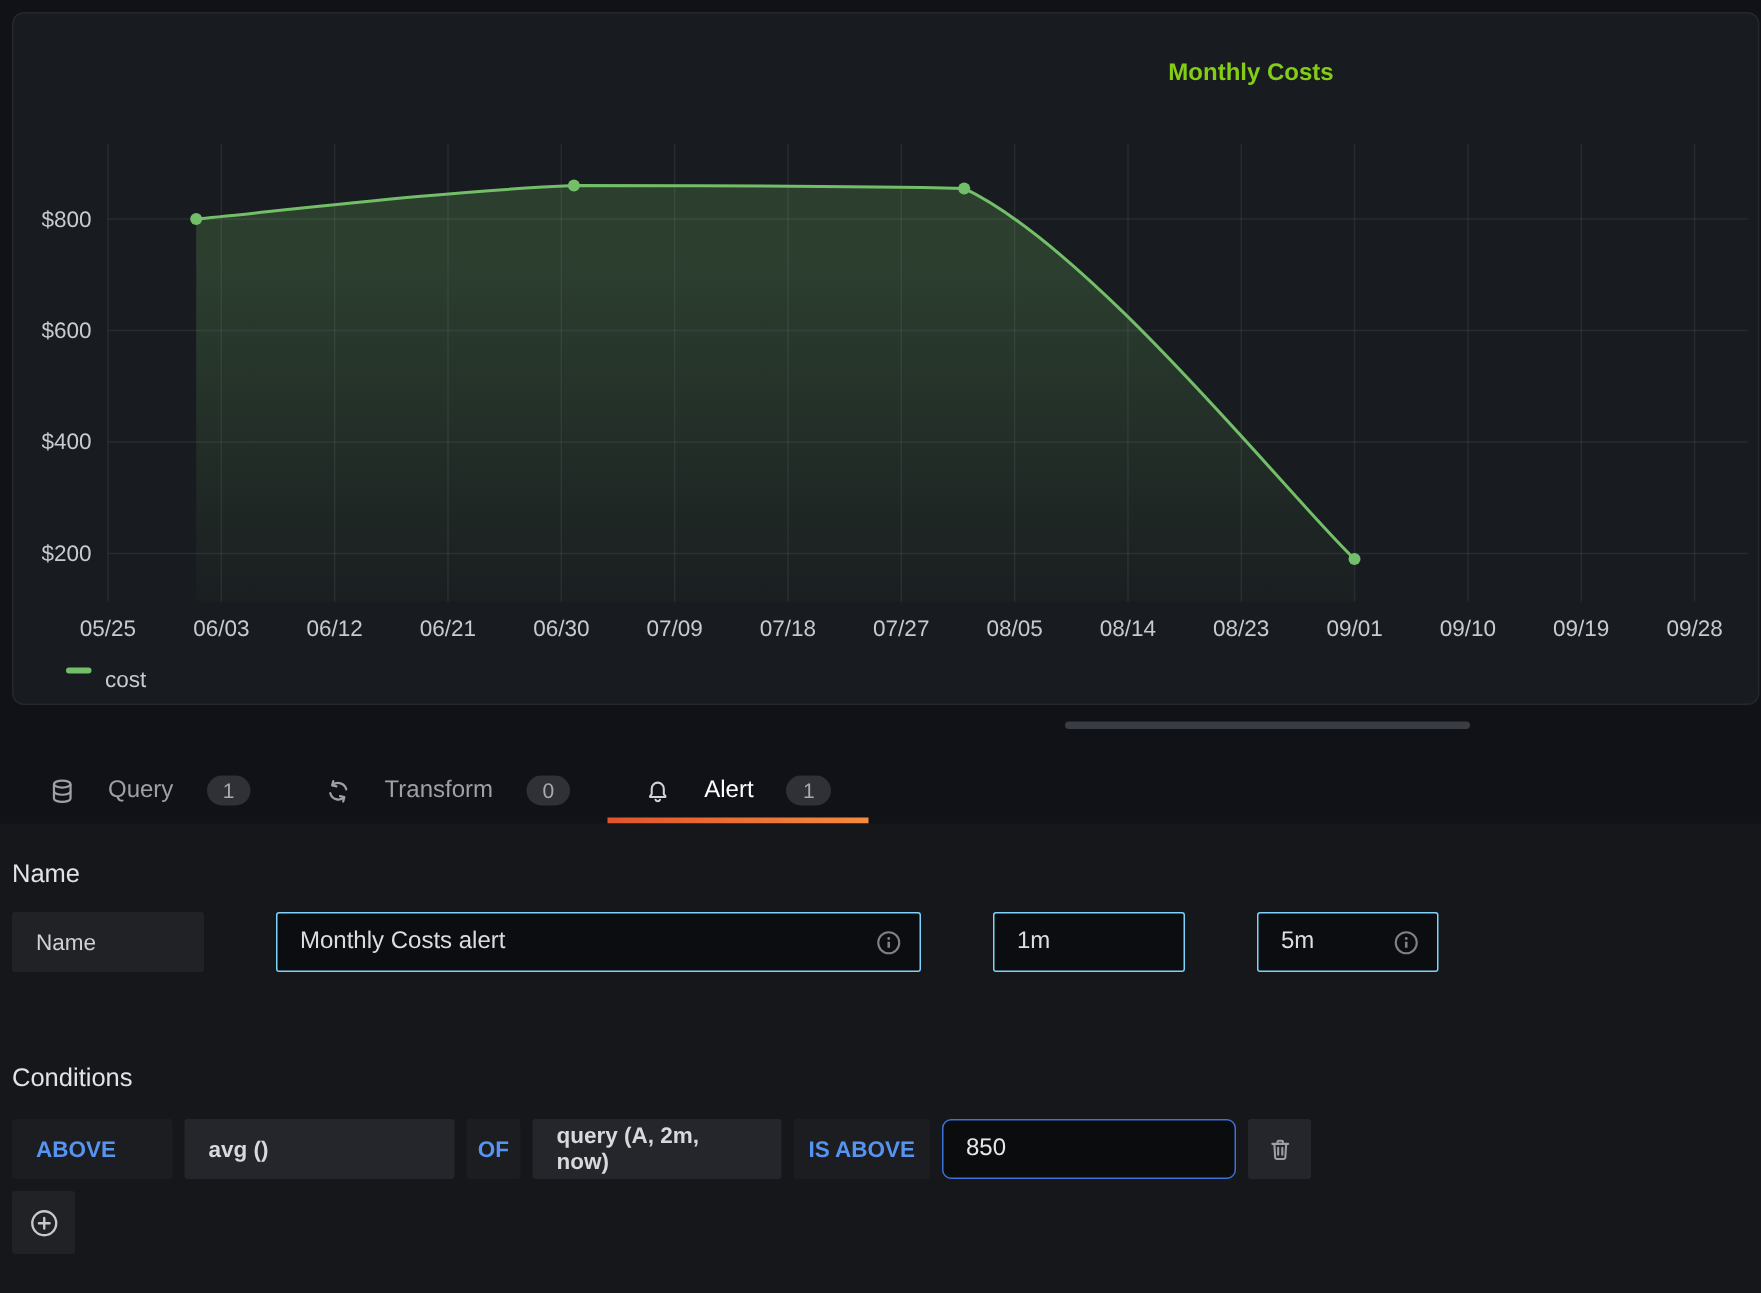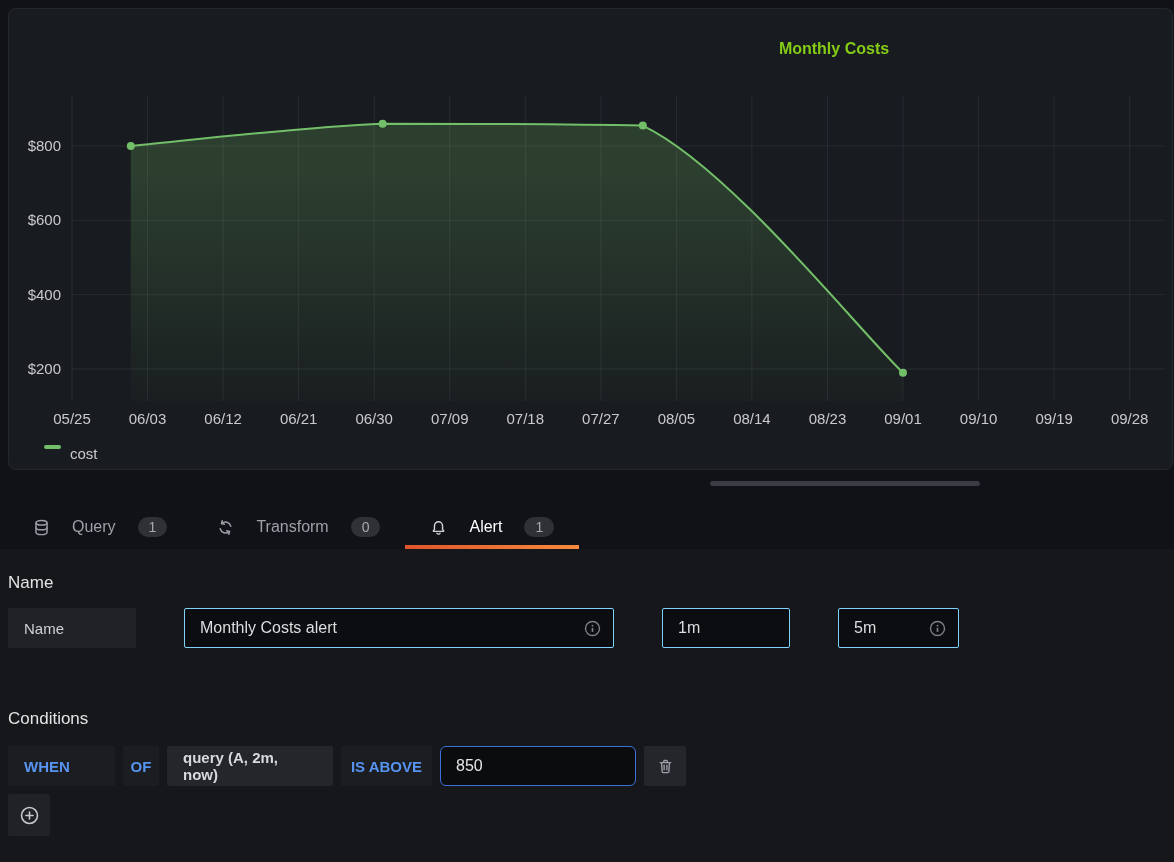--- a/index.html
+++ b/index.html
@@ -211,21 +211,22 @@
           <circle cx="8" cy="5.3" r="0.9" fill="currentColor" stroke="none"></circle>
           <path d="M8 7.4 V11.2" stroke-width="1.6"></path>
         </svg>
       </span>
     </div>
   </div>
 
   <div class="section-heading" id="conditions-heading">Conditions</div>
 
   <div class="row" id="cond-row">
-    <div class="kw pad w-when">WHEN</div>
+    <div class="kw pad w-when">ABOVE</div>
+    <div class="part pad w-agg">avg ()</div>
     <div class="kw ctr w-of">OF</div>
     <div class="part pad w-query">query (A, 2m, now)</div>
     <div class="kw ctr w-op">IS ABOVE</div>
     <div class="threshold-box">
       <input type="text" value="850" style="">
     </div>
     <button class="icon-button">
       <svg width="17" height="17" viewBox="0 0 16 16" fill="none" stroke="currentColor" stroke-width="1.3" stroke-linecap="round" stroke-linejoin="round">
         <path d="M3 4.3 h10"></path>
         <path d="M6.3 4.1 V3.1 a0.8 0.8 0 0 1 0.8 -0.8 h1.8 a0.8 0.8 0 0 1 0.8 0.8 v1"></path>

